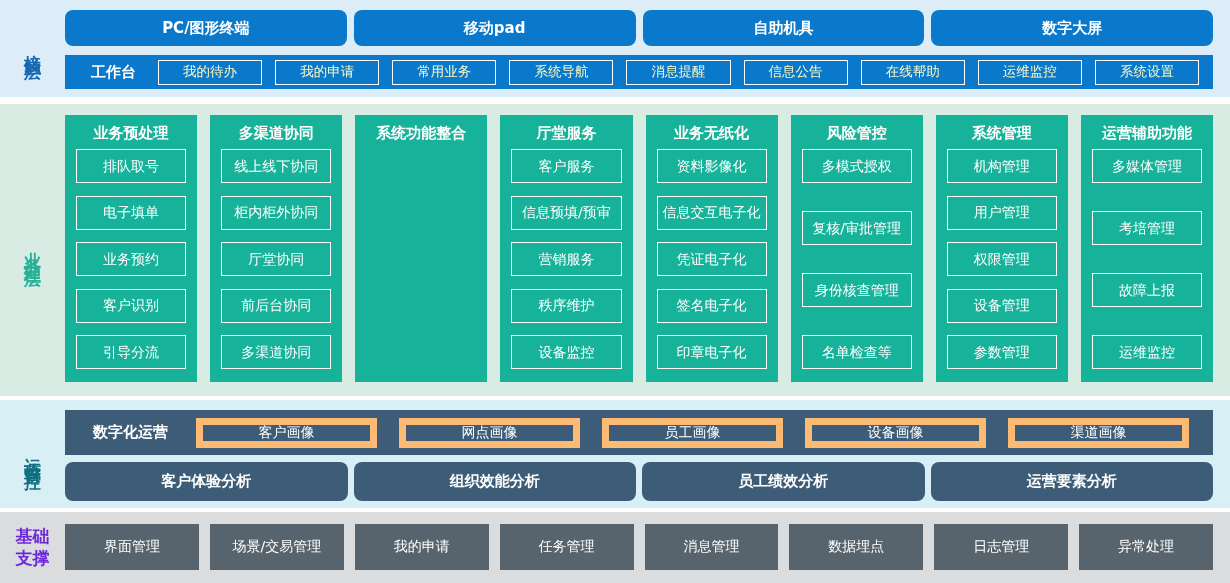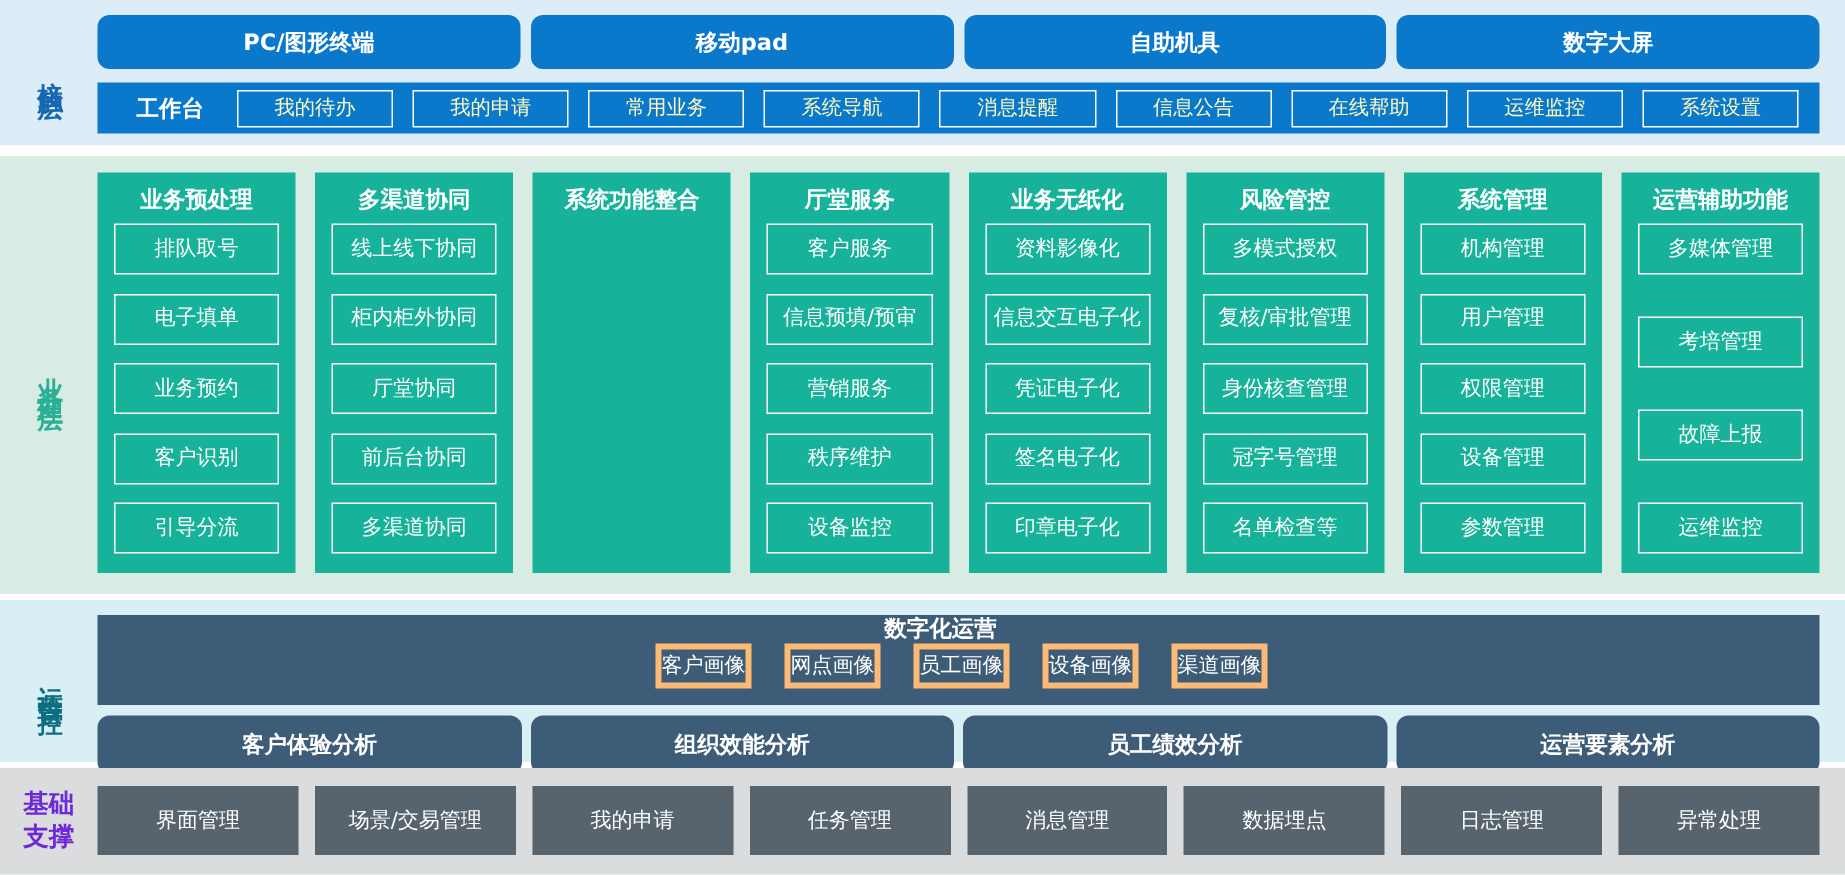--- a/index.html
+++ b/index.html
@@ -59,27 +59,27 @@
   }
   .col-items { flex:1; display:flex; flex-direction:column; justify-content:space-between; }
   .col-item {
     min-height:34px; border:1px solid #ffffff; color:#fff; font-size:14px;
     display:flex; align-items:center; justify-content:center; text-align:center;
     padding:1px 3px; line-height:1.15;
   }
 
   
   .digital-bar {
-    height:60px; background:#3d5c77; display:flex; align-items:center;
-    padding:0 24px 0 28px; margin-bottom:7px;flex-direction:column;
+    height:45px; background:#3d5c77; display:flex; align-items:center;
+    padding:0 24px 0 28px; margin-bottom:7px;
   }
   .digital-bar .bar-label { margin-right:28px; }
   .portrait-row { flex:1; display:flex; gap:22px; }
   .portrait-box {
-    flex:1; height:30px; border:4px solid #fdba74; color:#fff; font-size:14px;
+    flex:1; height:30px; border:7px solid #fdba74; color:#fff; font-size:14px;
     display:flex; align-items:center; justify-content:center; white-space:nowrap;
   }
   .analysis-row { display:flex; gap:6px; height:39px; }
   .analysis-bar {
     flex:1; background:#3d5c77; border-radius:8px; color:#fff;
     font-weight:bold; font-size:15px;
     display:flex; align-items:center; justify-content:center;
   }
 
   
@@ -213,21 +213,20 @@
         <div class="biz-col">
           <div class="col-header">风险管控</div>
           <div class="col-items">
 
               <div class="col-item">多模式授权</div>
 
               <div class="col-item">复核/审批管理</div>
 
               <div class="col-item">身份核查管理</div>
 
-              <div class="col-item">冠字号管理</div>
 
               <div class="col-item">名单检查等</div>
             </div>
         </div>
 
         <div class="biz-col">
           <div class="col-header">系统管理</div>
           <div class="col-items">
 
               <div class="col-item">机构管理</div>

